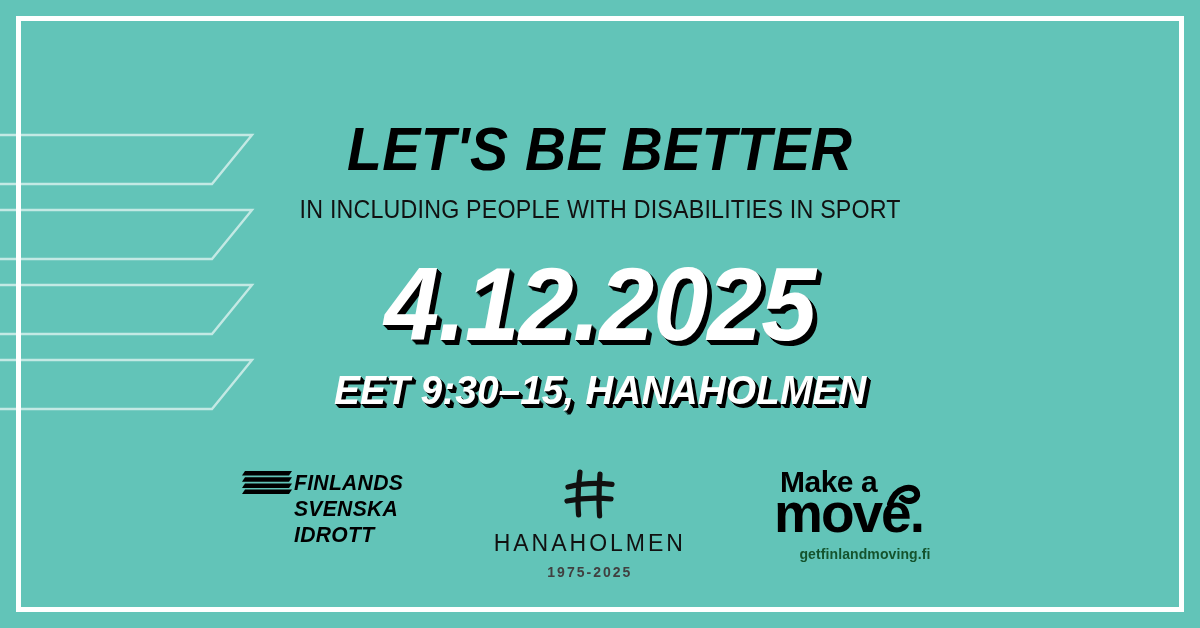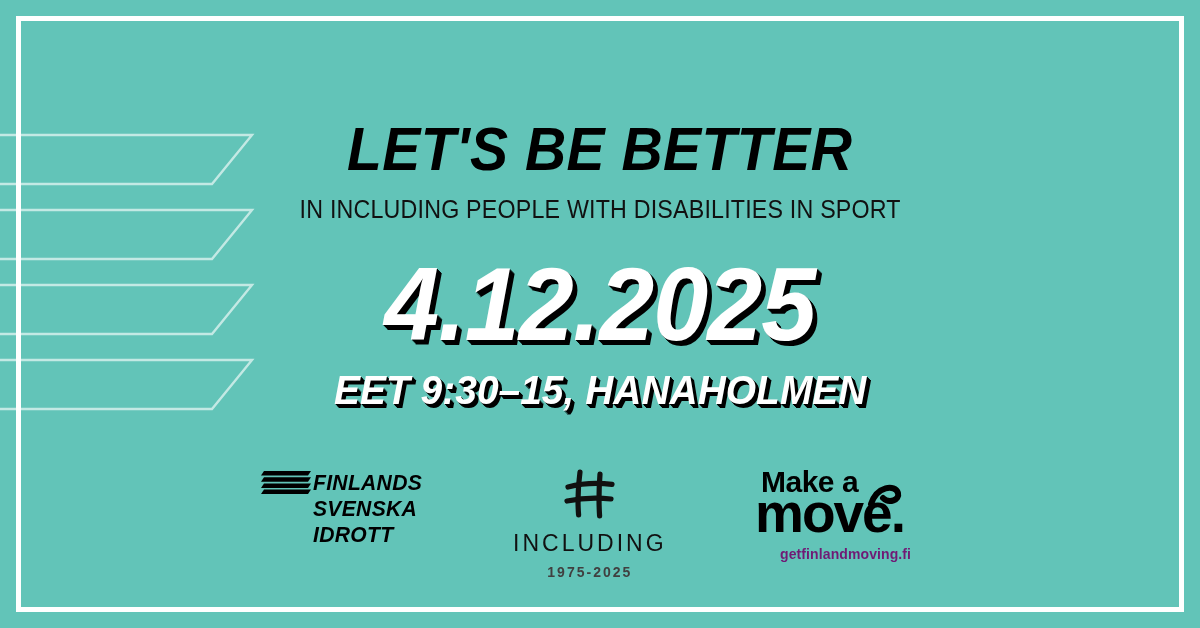--- a/index.html
+++ b/index.html
@@ -175,21 +175,21 @@
     display: flex;
     flex-direction: column;
     align-items: center;
     padding-top: 0px;
   }
   .move-url {
     margin-top: 7px;
     font-size: 14px;
     line-height: 1;
     font-weight: 600;
-    color: #701a75;
+    color: #14532d;
     letter-spacing: 0.1px;
     white-space: nowrap;
   }
 </style>
 </head>
 <body>
 
 <div id="poster">
 
   <div class="deco-layer">
@@ -240,21 +240,21 @@
       <div class="hana-mark">
         <svg width="58" height="52" viewBox="0 0 58 52" fill="none">
           <g stroke="#111111" stroke-width="5.2" stroke-linecap="round" fill="none">
             <path d="M19 4 C17.2 17, 16.4 32, 17.6 47"></path>
             <path d="M39 6 C38 19, 37.6 33, 38.6 48"></path>
             <path d="M7 19 C20 15.6, 36 14.6, 51 16.4"></path>
             <path d="M6 33 C19 30.4, 35 29.4, 50 31"></path>
           </g>
         </svg>
       </div>
-      <div class="hana-name">INCLUDING</div>
+      <div class="hana-name">HANAHOLMEN</div>
       <div class="hana-years">1975-2025</div>
     </div>
 
     <div class="logo logo-move">
       <svg width="186" height="78" viewBox="0 0 186 78" fill="none">
         <text x="8" y="30" font-family="'Liberation Sans', sans-serif" font-size="30" font-weight="700" fill="#000000" letter-spacing="-0.5">Make a</text>
         <text x="2" y="70" font-family="'Liberation Sans', sans-serif" font-size="55" font-weight="700" fill="#000000" letter-spacing="-2">move.</text>
         <path d="M118 42 C124 24, 142 22, 145 31 C147 38, 136 42, 130 36" stroke="#000000" stroke-width="6" stroke-linecap="round" fill="none"></path>
       </svg>
       <div class="move-url">getfinlandmoving.fi</div>

